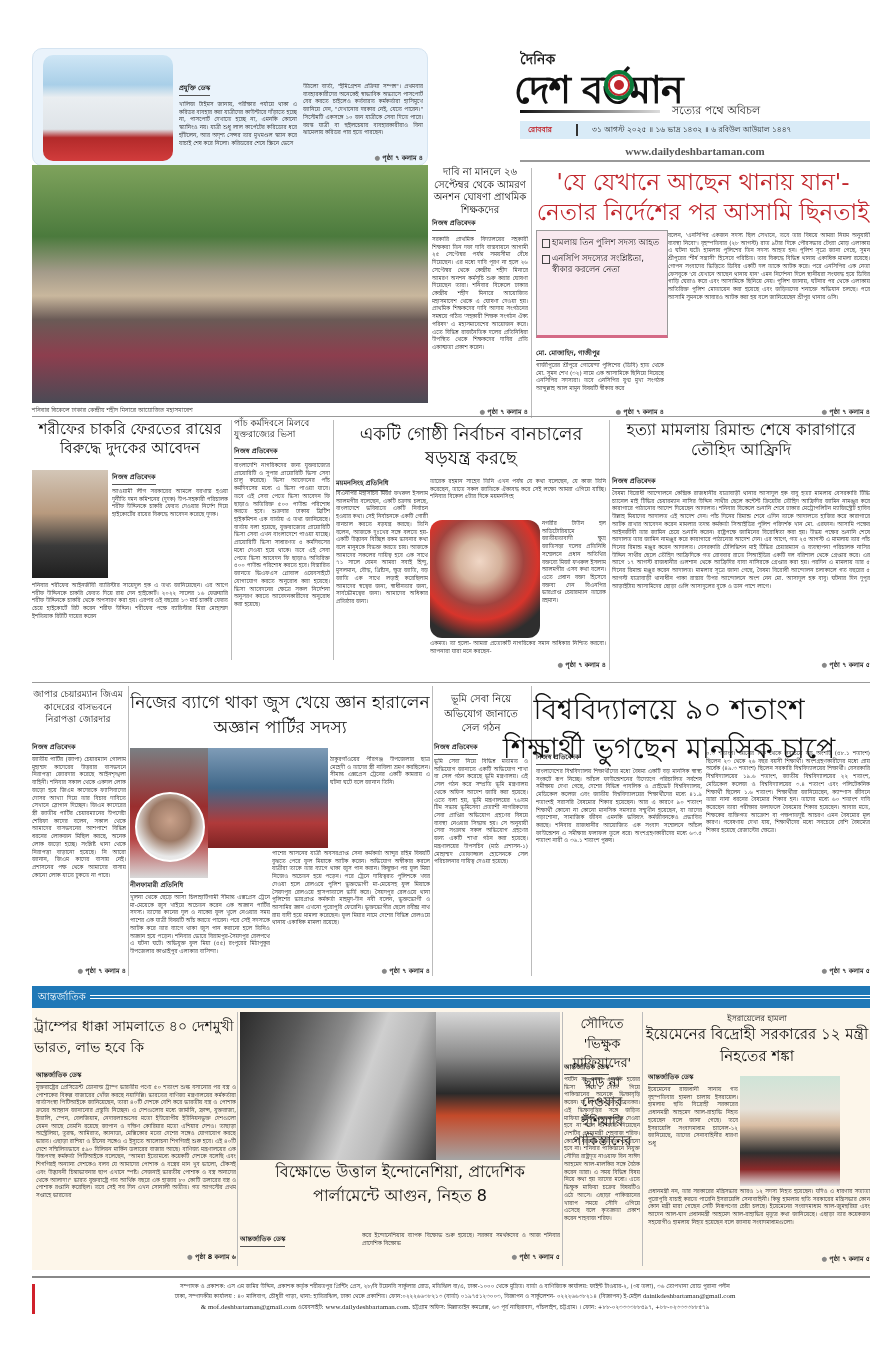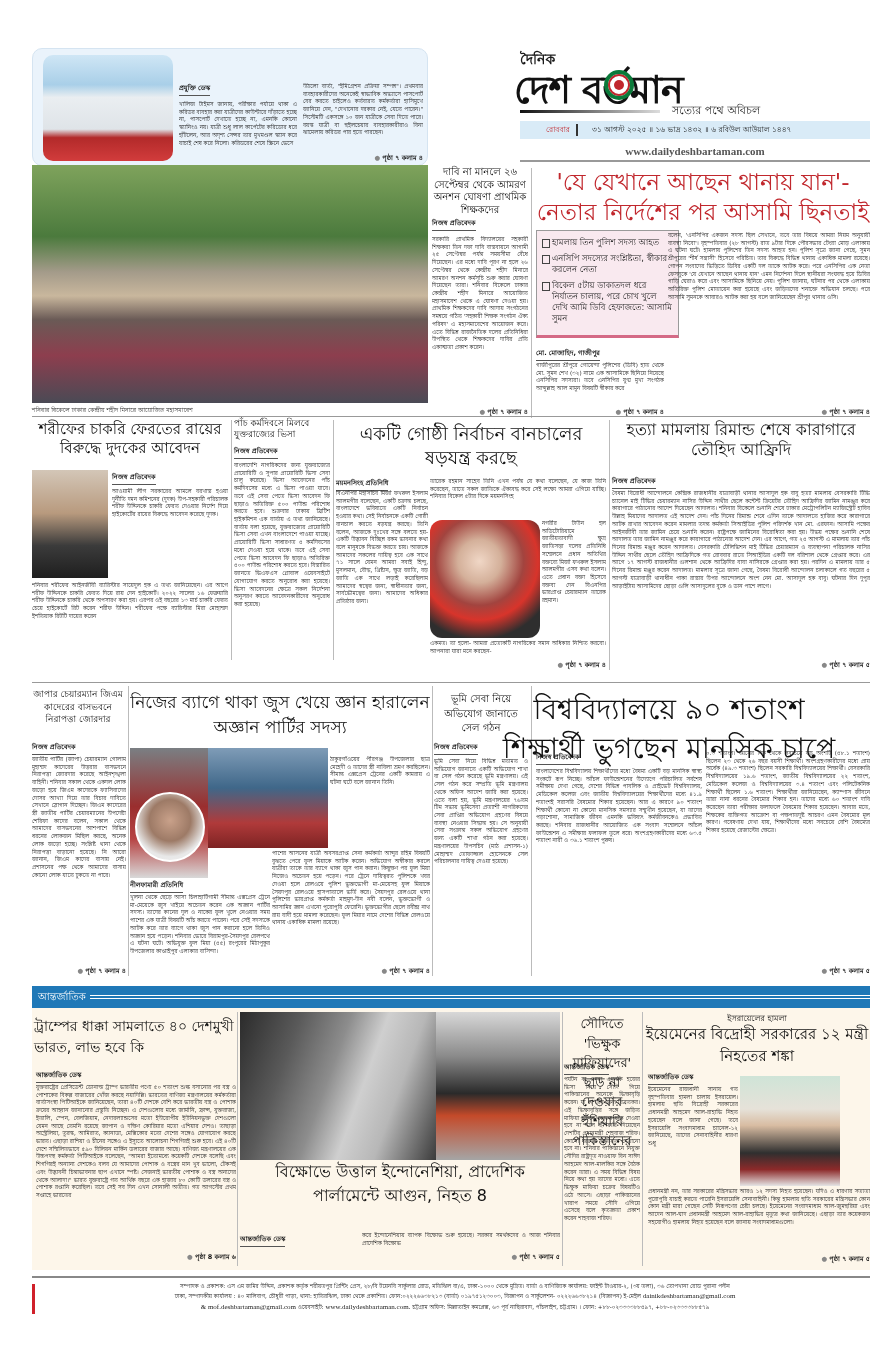--- a/index.html
+++ b/index.html
@@ -26,40 +26,40 @@
   #promo-jump { left: 270px; top: 104px; width: 120px; }
 
   
   #mast-dainik { left: 520px; top: 48px; font-size: 14px; font-weight: bold; }
   #mast-name { left: 514px; top: 60px; font-size: 38px; font-weight: bold; letter-spacing: -1px; color: #111; }
   #mast-emblem { left: 604px; top: 70px; width: 30px; height: 30px; border-radius: 50%; background: #fff; border: 4px solid #0a7a3a; box-shadow: 0 0 0 2px #c1272d inset; }
   #mast-emblem-dot { left: 614px; top: 80px; width: 10px; height: 10px; border-radius: 50%; background: #c1272d; }
   #mast-tagline { left: 672px; top: 102px; font-size: 11px; }
   #mast-rule { left: 520px; top: 110px; width: 140px; height: 3px; background: linear-gradient(90deg,#111,#ddd); }
   #dateline { left: 520px; top: 121px; width: 350px; height: 18px; background: #d9ebf7; display: flex; align-items: center; font-size: 7.5px; }
-  #day { color: #c1272d; padding-left: 8px; width: 50px; font-weight: normal; text-align: right; }
+  #day { color: #c1272d; padding-left: 8px; width: 50px; font-weight: bold; }
   #day-sep { width: 2px; height: 12px; background: #333; margin: 0 14px 0 6px; }
   #date-text { color: #111; }
   #website { left: 520px; top: 145px; width: 350px; text-align: center; font-family: "Liberation Serif", serif; font-weight: bold; font-size: 11px; color: #555; }
   #web-rule { left: 520px; top: 160px; width: 350px; height: 2px; background: #999; }
 
   
   #lead-photo { left: 32px; top: 165px; width: 396px; height: 238px;
     background: linear-gradient(180deg,#7fa35c 0%,#4b7a3d 30%,#a49b8a 45%,#c9b79d 55%,#6a5a56 65%,#8d3e4e 80%,#4a4a55 100%); }
   #lead-caption { left: 32px; top: 405px; font-size: 6px; color: #333; }
 
   
   #teach-title { left: 432px; top: 166px; width: 96px; font-size: 10px; }
   #teach-byline { left: 432px; top: 218px; }
   #teach-body { left: 432px; top: 236px; width: 96px; height: 170px; }
   #teach-jump { left: 432px; top: 407px; width: 96px; }
 
   
   #lead-title { left: 536px; top: 168px; width: 334px; font-size: 23px; color: #c1272d; line-height: 1.3; }
-  #highlights { left: 536px; top: 230px; width: 143px; height: 108px; background: #f9e9ef; border: 1px solid #9a9a9a; border-bottom: 3px solid #d46a86; padding: 6px 5px; }
+  #highlights { left: 536px; top: 230px; width: 132px; height: 108px; background: #f9e9ef; border: 1px solid #9a9a9a; border-bottom: 3px solid #d46a86; padding: 6px 5px; }
   .hl-item { font-size: 8.4px; line-height: 1.3; margin-bottom: 5px; padding-left: 10px; position: relative; color: #222; }
   .hl-item::before { content: ""; position: absolute; left: 0; top: 2px; width: 6px; height: 7px; border: 1px solid #444; }
   #lead-byline { left: 536px; top: 348px; }
   #lead-body1 { left: 536px; top: 362px; width: 128px; height: 44px; }
   #lead-body2 { left: 668px; top: 232px; width: 202px; height: 174px; }
   #lead-jump1 { left: 536px; top: 407px; width: 128px; }
   #lead-jump2 { left: 668px; top: 407px; width: 202px; }
 
   
   #shorif-title { left: 32px; top: 420px; width: 196px; font-size: 15px; }
@@ -182,21 +182,20 @@
 <div id="teach-title" class="abs hl">দাবি না মানলে ২৬ সেপ্টেম্বর থেকে আমরণ অনশন ঘোষণা প্রাথমিক শিক্ষকদের</div>
 <div id="teach-byline" class="abs byline">নিজস্ব প্রতিবেদক</div>
 <div id="teach-body" class="abs body-text">সরকারি প্রাথমিক বিদ্যালয়ের সহকারী শিক্ষকরা তিন দফা দাবি বাস্তবায়নে আগামী ২৫ সেপ্টেম্বর পর্যন্ত সময়সীমা বেঁধে দিয়েছেন। এর মধ্যে দাবি পূরণ না হলে ২৬ সেপ্টেম্বর থেকে কেন্দ্রীয় শহীদ মিনারে আমরণ অনশন কর্মসূচি শুরু করার ঘোষণা দিয়েছেন তারা। শনিবার বিকেলে ঢাকার কেন্দ্রীয় শহীদ মিনারে আয়োজিত মহাসমাবেশ থেকে এ ঘোষণা দেওয়া হয়। প্রাথমিক শিক্ষকদের দাবি আদায় সংগঠনের সমন্বয়ে গঠিত 'সহকারী শিক্ষক সংগঠন ঐক্য পরিষদ' এ মহাসমাবেশের আয়োজন করে। এতে বিভিন্ন রাজনৈতিক দলের প্রতিনিধিরা উপস্থিত থেকে শিক্ষকদের দাবির প্রতি একাত্মতা প্রকাশ করেন।</div>
 <div id="teach-jump" class="abs jump">পৃষ্ঠা ৭ কলাম ৪</div>
 <div class="vsep" style="left:531px;top:168px;height:250px;"></div>
 
 <div id="lead-title" class="abs hl">'যে যেখানে আছেন থানায় যান'-নেতার নির্দেশের পর আসামি ছিনতাই</div>
 <div id="highlights" class="abs">
   <div class="hl-item">হামলায় তিন পুলিশ সদস্য আহত</div>
   <div class="hl-item">এনসিপি সদস্যের সংশ্লিষ্টতা, স্বীকার করলেন নেতা</div>
-  <div class="hl-item">বিকেল ৫টায় ডাকাতদল ধরে নির্যাতন চালায়, পরে চোখ খুলে দেখি আমি ডিবি হেফাজতে: আসামি সুমন</div>
 </div>
 <div id="lead-byline" class="abs byline">মো. মোজাহিদ, গাজীপুর</div>
 <div id="lead-body1" class="abs body-text">গাজীপুরের শ্রীপুরে গোয়েন্দা পুলিশের (ডিবি) হাত থেকে মো. সুমন শেখ (৩২) নামে এক আসামিকে ছিনিয়ে নিয়েছে এনসিপির সদস্যরা। তবে এনসিপির যুগ্ম মুখ্য সংগঠক আব্দুল্লাহ আল মামুন বিষয়টি স্বীকার করে</div>
 <div id="lead-body2" class="abs body-text">বলেন, 'এনসিপির একজন সদস্য ছিল সেখানে, তবে তার বিষয়ে আমরা নিয়ম অনুযায়ী ব্যবস্থা নিবো'। বৃহস্পতিবার (২৮ আগস্ট) রাত ৯টার দিকে পৌরসভার টেংরা মোড় এলাকায় এ ঘটনা ঘটে। হামলায় পুলিশের তিন সদস্য আহত হন। পুলিশ সূত্রে জানা গেছে, সুমন শ্রীপুরের 'শীর্ষ সন্ত্রাসী' হিসেবে পরিচিত। তার বিরুদ্ধে বিভিন্ন থানায় একাধিক মামলা রয়েছে। গোপন সংবাদের ভিত্তিতে ডিবির একটি দল তাকে আটক করে। পরে এনসিপির এক নেতা ফেসবুকে 'যে যেখানে আছেন থানায় যান' এমন নির্দেশনা দিলে স্থানীয়রা সংঘবদ্ধ হয়ে ডিবির গাড়ি ঘেরাও করে এবং আসামিকে ছিনিয়ে নেয়। পুলিশ জানায়, ঘটনার পর থেকে এলাকায় অতিরিক্ত পুলিশ মোতায়েন করা হয়েছে এবং জড়িতদের শনাক্তে অভিযান চলছে। পরে আসামি সুমনকে আবারও আটক করা হয় বলে জানিয়েছেন শ্রীপুর থানার ওসি।</div>
 <div id="lead-jump1" class="abs jump">পৃষ্ঠা ৭ কলাম ৪</div>
 <div id="lead-jump2" class="abs jump">পৃষ্ঠা ৭ কলাম ৪</div>
 
 <div class="hsep" style="left:32px;top:416px;width:838px;"></div>
 
 <div id="shorif-title" class="abs hl">শরীফের চাকরি ফেরতের রায়ের বিরুদ্ধে দুদকের আবেদন</div>

